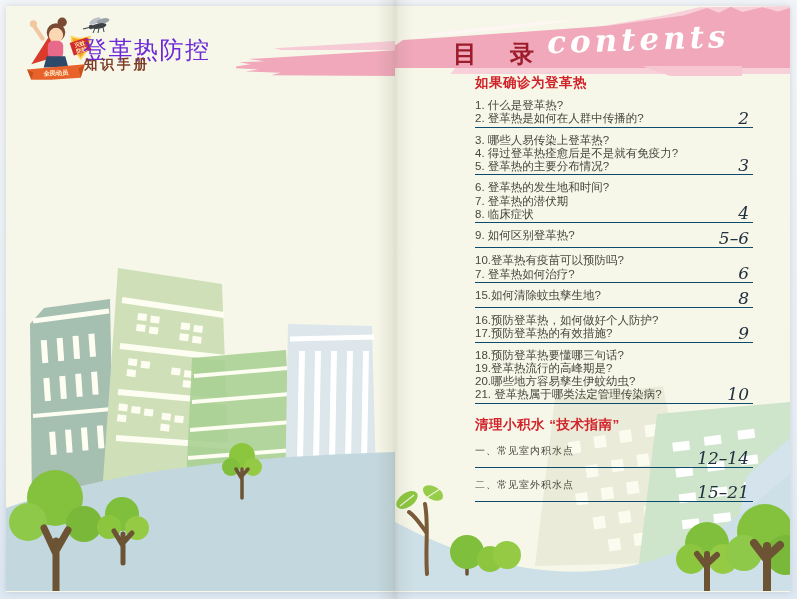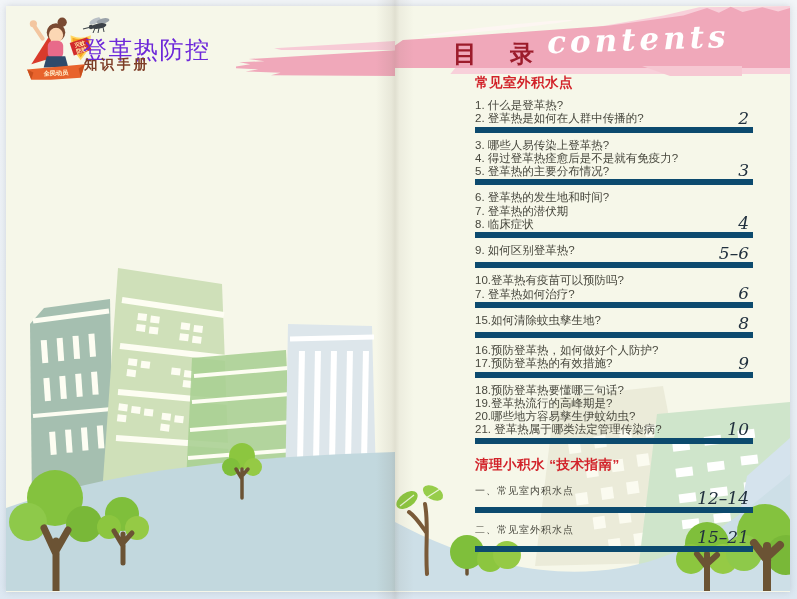--- a/index.html
+++ b/index.html
@@ -36,21 +36,21 @@
   .toc-title-cn{position:absolute;left:58px;top:32px;z-index:4;display:flex;gap:32px;
     font-size:24px;font-weight:900;color:#9c1c2b;letter-spacing:1px;}
   .toc-title-en{position:absolute;left:152px;top:14px;z-index:4;width:246px;
     font-family:"DejaVu Serif",serif;font-style:italic;font-weight:bold;font-size:31px;color:#ffffff;
     letter-spacing:4px;transform:rotate(-2deg);white-space:nowrap;}
 
   
   .toc{position:absolute;left:80px;top:68px;width:278px;z-index:5;}
   .sec-title{font-size:13.5px;font-weight:900;color:#d2232a;letter-spacing:.5px;margin:0 0 7px;}
   .sec-title.second{margin:12px 0 8px;}
-  .toc-group{position:relative;border-bottom:6px solid #0c4a6e;padding:0 0 1px;margin-bottom:6px;}
+  .toc-group{position:relative;border-bottom:1px solid #0c4a6e;padding:0 0 1px;margin-bottom:6px;}
   .toc-item{font-size:11.5px;color:#47473d;line-height:13.3px;white-space:nowrap;}
   .toc-page{position:absolute;right:4px;bottom:0;font-family:"DejaVu Serif",serif;font-style:italic;
     font-size:17px;color:#21303e;line-height:1;}
   .toc-group.single{min-height:17px;}
   .toc-group.wide{padding:2px 0 5px;margin-bottom:8px;min-height:18px;}
   .toc-group.wide .toc-item{font-size:10px;letter-spacing:1px;}
 
   .scene{position:absolute;left:0;top:0;z-index:1;}
 </style>
 </head>
@@ -261,21 +261,21 @@
         <div class="band-wave"></div>
       </div>
       <div class="band-wedge"></div>
       <div class="toc-title-cn">
         <span>目</span>
         <span>录</span>
       </div>
       <div class="toc-title-en">contents</div>
 
       <div class="toc">
-        <div class="sec-title">常见室外积水点</div>
+        <div class="sec-title">如果确诊为登革热</div>
         <div id="toc-sec1-groups">
             <div class="toc-group">
               <div class="toc-item">1. 什么是登革热?</div>
               <div class="toc-item">2. 登革热是如何在人群中传播的?</div>
               <div class="toc-page">2</div>
             </div>
             <div class="toc-group">
               <div class="toc-item">3. 哪些人易传染上登革热?</div>
               <div class="toc-item">4. 得过登革热痊愈后是不是就有免疫力?</div>
               <div class="toc-item">5. 登革热的主要分布情况?</div>

